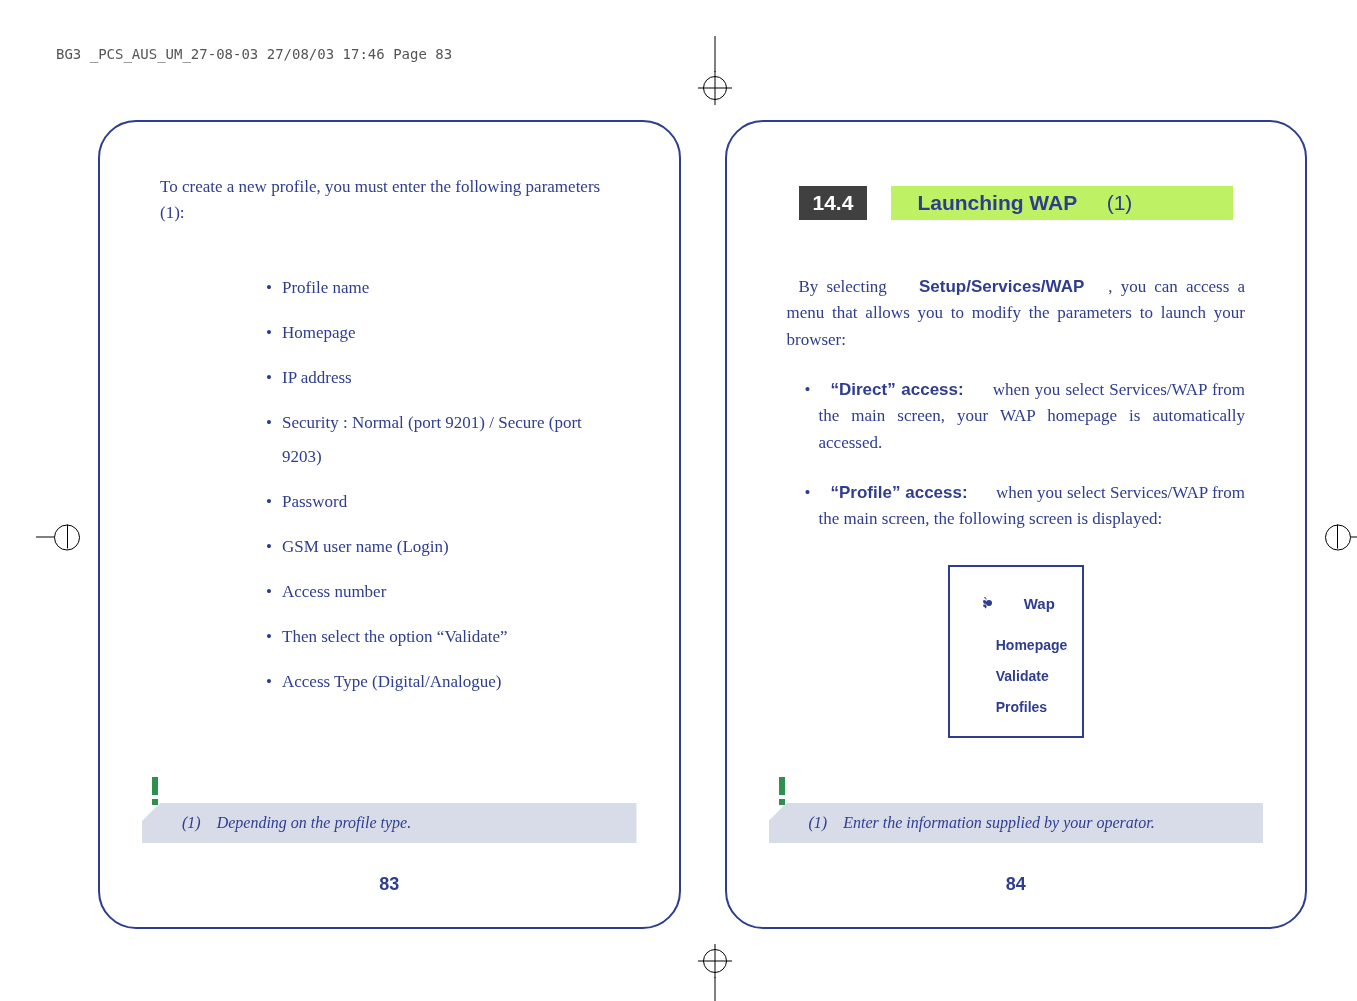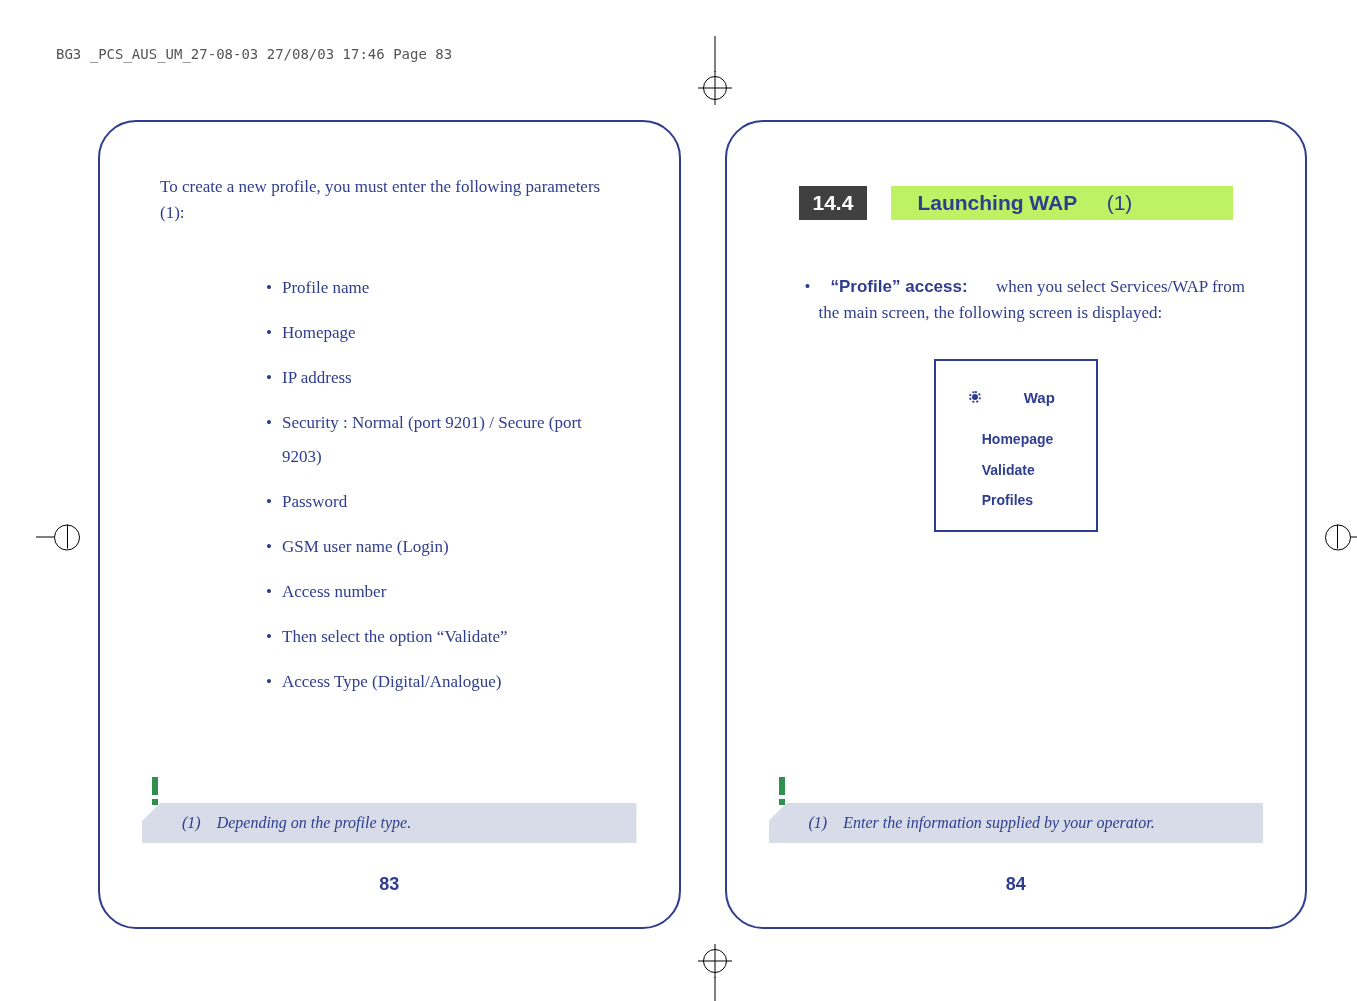--- a/index.html
+++ b/index.html
@@ -163,21 +163,21 @@
     padding-left: 32px;
     position: relative;
   }
   .sub-bullet::before {
     content: '•';
     position: absolute;
     left: 18px;
     color: #2f3d8f;
   }
   .phone-screen {
-    width: 164px;
+    width: 136px;
     border: 2px solid #2f3d8f;
     margin: 20px auto;
     padding: 4px 8px 8px 8px;
     font-family: Arial, sans-serif;
   }
   .phone-title-row {
     display: flex;
     align-items: center;
     gap: 18px;
     margin-bottom: 4px;
@@ -286,21 +286,27 @@
   </div>
 
   <div class="page">
     <div class="section-bar">
       <div class="sec-num">14.4</div>
       <div class="sec-title">
         <b>Launching WAP </b><span>(1)</span>
       </div>
     </div>
 
-
+    <div class="para">
+      <span>By selecting </span><b>Setup/Services/WAP</b><span>, you can access a menu that allows you to modify the parameters to launch your browser:</span>
+    </div>
+
+    <div class="para sub-bullet">
+      <b>“Direct” access:</b><span> when you select Services/WAP from the main screen, your WAP homepage is automatically accessed.</span>
+    </div>
 
     <div class="para sub-bullet">
       <b>“Profile” access:</b><span> when you select Services/WAP from the main screen, the following screen is displayed:</span>
     </div>
 
     <div class="phone-screen">
       <div class="phone-title-row">
         <div class="dot-icon"></div>
         <div class="phone-title">Wap</div>
       </div>

